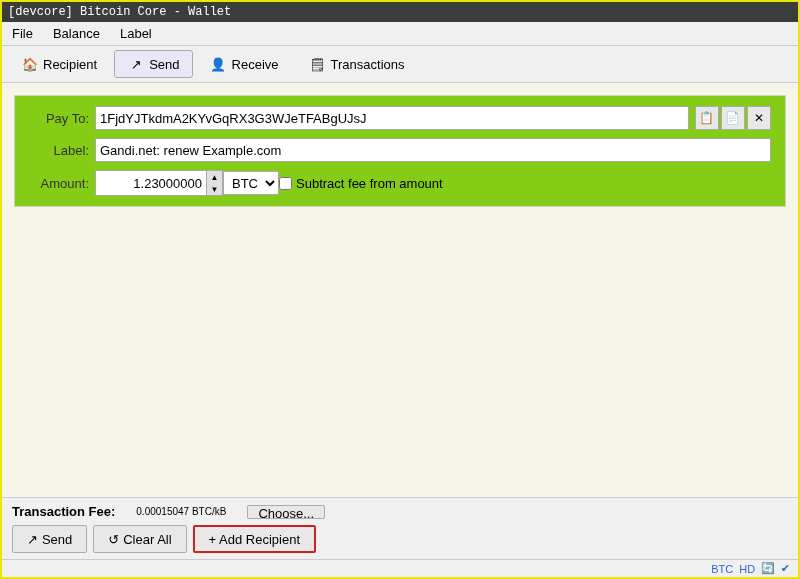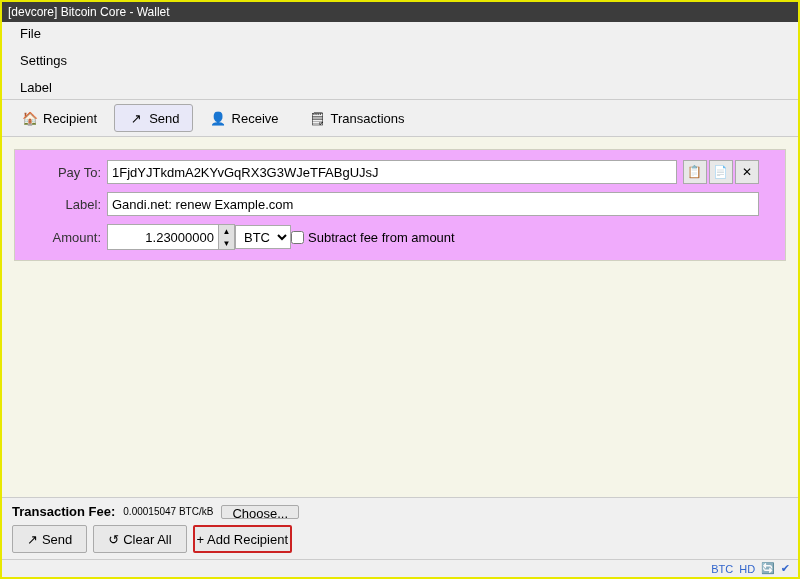--- a/index.html
+++ b/index.html
@@ -21,29 +21,29 @@
       background: #f0f0f0;
     }
 
     .title-bar {
       background: #3c3c3c;
       color: white;
       padding: 3px 6px;
       font-size: 12px;
       display: flex;
       align-items: center;
+      font-family: Liberation Mono, monospace;
     }
 
     .menu-bar {
       background: #f0f0f0;
       border-bottom: 1px solid #ccc;
-      padding: 2px 12px;
+      padding: 2px 4px;
       display: flex;
       gap: 8px;
-      flex-direction: column;
     }
 
     .menu-bar span {
       padding: 2px 6px;
       cursor: pointer;
       font-size: 13px;
     }
 
     .nav-bar {
       background: #f0f0f0;
@@ -80,23 +80,23 @@
 
     .content-area {
       flex: 1;
       display: flex;
       flex-direction: column;
       background: #f5f5e8;
       padding: 12px;
     }
 
     .form-section {
-      background: #f0abfc;
+      background: #84cc16;
       border: 1px solid #d0d0c0;
-      padding: 10px 26px;
+      padding: 10px 14px;
       margin-bottom: 16px;
     }
 
     .form-row {
       display: flex;
       align-items: center;
       margin-bottom: 8px;
       gap: 6px;
     }
 
@@ -206,21 +206,21 @@
 
     .bottom-bar {
       background: #f0f0f0;
       border-top: 1px solid #ccc;
       padding: 6px 10px;
     }
 
     .transaction-fee-row {
       display: flex;
       align-items: center;
-      gap: 8px;
+      gap: 21px;
       margin-bottom: 6px;
     }
 
     .fee-label {
       font-weight: bold;
       font-size: 13px;
     }
 
     .fee-value {
       font-size: 10px;
@@ -250,21 +250,21 @@
       cursor: pointer;
       font-size: 13px;
       border-radius: 2px;
       display: flex;
       align-items: center;
       gap: 4px;
     }
 
     .add-recipient-btn {
       height: 28px;
-      padding: 0 2px;
+      padding: 0 14px;
       border: 2px solid #cc2222;
       background: #e8e8e8;
       cursor: pointer;
       font-size: 13px;
       border-radius: 2px;
       display: flex;
       align-items: center;
       gap: 4px;
       font-weight: normal;
     }
@@ -290,21 +290,21 @@
 <body>
 
 <div class="window">
 
   <div class="title-bar">
     <span>[devcore] Bitcoin Core - Wallet</span>
   </div>
 
   <div class="menu-bar">
     <span>File</span>
-    <span>Settings</span>
+    <span>Balance</span>
     <span>Label</span>
   </div>
 
   <div class="nav-bar">
     <div class="nav-tab">
       <span class="nav-icon">🏠</span>
       <span>Recipient</span>
     </div>
     <div class="nav-tab active">
       <span class="nav-icon">↗</span>

